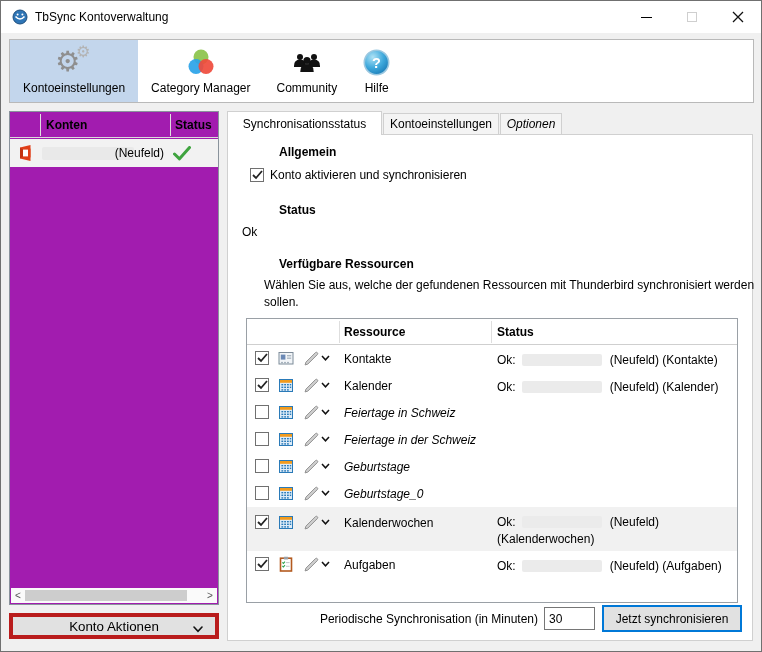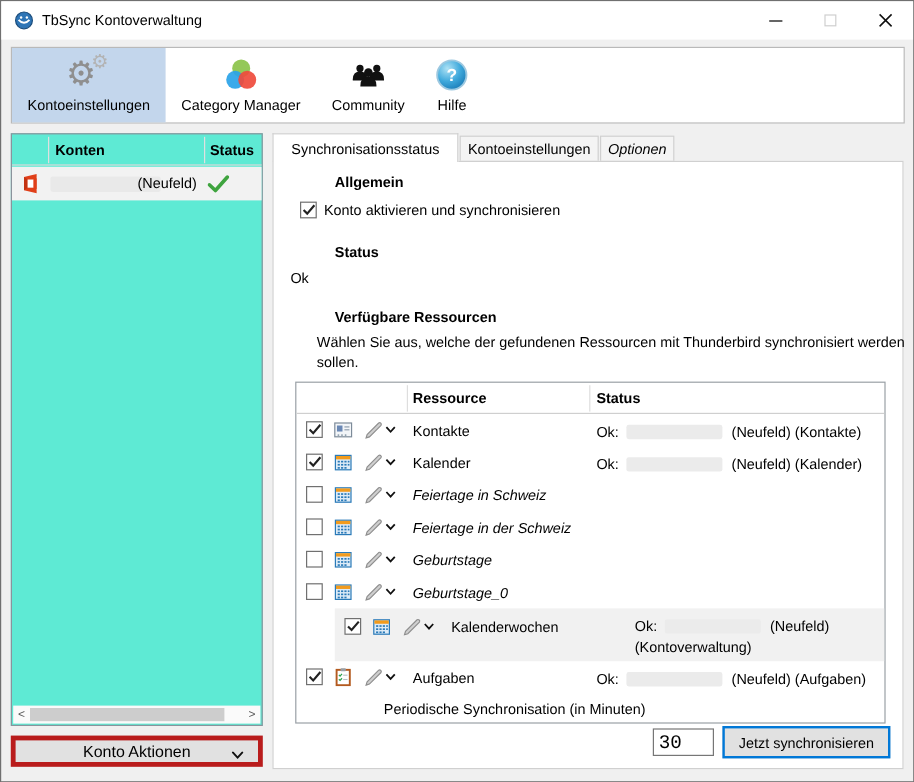--- a/index.html
+++ b/index.html
@@ -20,21 +20,21 @@
   #toolbar { position:absolute; left:8px; top:38px; width:745px; height:64px; background:#fff; border:1px solid #b9b9b9; display:flex; align-items:stretch; }
   .tb-item { display:flex; flex-direction:column; align-items:center; justify-content:flex-end; padding:6px 13px 7px; cursor:default; }
   .tb-item.selected { background:#c3d6ec; }
   .tb-ico { height:36px; display:flex; align-items:center; justify-content:center; }
   .tb-label { margin-top:2px; font-size:12px; white-space:nowrap; }
   .gear-wrap { position:relative; width:38px; height:34px; font-family:"DejaVu Sans",sans-serif; }
   .gear-big { position:absolute; left:0; top:2px; font-size:28px; line-height:28px; color:#8f8f8f; }
   .gear-small { position:absolute; left:21px; top:-2px; font-size:16px; line-height:16px; color:#b3b3b3; }
 
   
-  #accounts-panel { position:absolute; left:8px; top:110px; width:210px; height:494px; background:#5eead4; border:1px solid #8a939c; }
+  #accounts-panel { position:absolute; left:8px; top:110px; width:210px; height:494px; background:#a21caf; border:1px solid #8a939c; }
   #acc-header { position:absolute; left:0; top:0; width:100%; height:26px; border-bottom:1px solid #dadada; }
   #acc-header .sep1 { position:absolute; left:30px; top:2px; width:1px; height:22px; background:#e0e0e0; }
   #acc-header .sep2 { position:absolute; left:160px; top:2px; width:1px; height:22px; background:#e0e0e0; }
   #acc-header .h-name { position:absolute; left:36px; top:6px; font-weight:bold; }
   #acc-header .h-status { position:absolute; left:165px; top:6px; font-weight:bold; }
   #acc-row { position:absolute; left:0; top:27px; width:100%; height:28px; background:#f2f2f2; }
   #acc-row .office { position:absolute; left:6px; top:5px; }
   #acc-row .redact { position:absolute; left:32px; top:8px; width:92px; height:13px; background:#e9e9e9; border-radius:2px; }
   #acc-row .acc-suffix { position:absolute; right:54px; top:7px; }
   #acc-row .acc-check { position:absolute; left:163px; top:7px; }
@@ -66,41 +66,41 @@
   #ress-desc { position:absolute; left:12px; top:142px; width:502px; line-height:17px;margin-left:24px; }
 
   
   #rtable { position:absolute; left:18px; top:183px; width:492px; height:285px; border:1px solid #9aa0a6; background:#fff; overflow:hidden; }
   #rt-header { position:relative; height:26px; border-bottom:1px solid #cfcfcf; }
   #rt-header .sepA { position:absolute; left:92px; top:2px; width:1px; height:22px; background:#dedede; }
   #rt-header .sepB { position:absolute; left:244px; top:2px; width:1px; height:22px; background:#dedede; }
   #rt-header .rh-res { position:absolute; left:97px; top:6px; font-weight:bold; }
   #rt-header .rh-status { position:absolute; left:250px; top:6px; font-weight:bold; }
   .rrow { position:relative; height:27px; }
-  .rrow.tall { height:44px;margin-left:32px; }
+  .rrow.tall { height:44px; }
   .rrow.hl { background:#f1f1f1; }
   .rrow .cb { position:absolute; left:8px; top:6px; width:14px; height:14px; }
   .rrow.tall .cb { top:8px; }
   .rrow .ricon { position:absolute; left:31px; top:5px; }
   .rrow.tall .ricon { top:7px; }
   .rrow .pencil { position:absolute; left:57px; top:6px; }
   .rrow.tall .pencil { top:8px; }
   .rrow .ddchev { position:absolute; left:74px; top:10px; }
   .rrow.tall .ddchev { top:12px; }
   .rrow .rname { position:absolute; left:97px; top:7px; white-space:nowrap; }
   .rrow.tall .rname { top:9px; }
   .rrow .rname.it { font-style:italic; }
   .rrow .rstatus { position:absolute; left:250px; top:7px; width:236px; line-height:17px; }
   .rrow.tall .rstatus { top:7px; }
   .redact-s { display:inline-block; width:80px; height:12px; background:#ebebeb; border-radius:2px; vertical-align:middle; margin:0 8px 1px 6px; }
   .status-line2 { display:block; }
 
   
-  #footer-label { position:absolute; left:10px; top:449px; width:300px; text-align:right; }
-  #minute-input { position:absolute; left:316px; top:472px; width:51px; height:23px; border:1px solid #767676; font-family:Liberation Mono, monospace; font-size:16px; padding-left:4px; }
+  #footer-label { position:absolute; left:10px; top:477px; width:300px; text-align:right; }
+  #minute-input { position:absolute; left:316px; top:472px; width:51px; height:23px; border:1px solid #767676; font-family:Liberation Sans, sans-serif; font-size:12px; padding-left:4px; }
   #sync-btn { position:absolute; left:374px; top:470px; width:140px; height:27px; background:#e1e1e1; border:2px solid #0078d7; font-family:"Liberation Sans",sans-serif; font-size:12px; }
 </style>
 </head>
 <body>
 
 <div id="win">
 
   <div id="titlebar">
     <svg id="app-icon" viewBox="0 0 16 16">
       <circle cx="8" cy="8" r="7" fill="#2e75b6" stroke="#1d4e7d" stroke-width="1"></circle>
@@ -436,21 +436,21 @@
               <rect x="9" y="12.2" width="1.8" height="1.4"></rect>
             </g>
         </svg>
         <svg class="pencil" width="15" height="15" viewBox="0 0 14 14">
             <path d="M1 13 L3.6 12.2 L12.6 3.2 A1.3 1.3 0 0 0 10.8 1.4 L1.8 10.4 Z" fill="#cfcfcf" stroke="#8e8e8e" stroke-width="0.9"></path>
           </svg>
         <svg class="ddchev" width="9" height="7" viewBox="0 0 9 7">
             <path d="M1 1 L4.5 4.8 L8 1" fill="none" stroke="#111" stroke-width="1.5"></path>
           </svg>
         <span class="rname">Kalenderwochen</span>
-        <span class="rstatus"><span>Ok:</span><span class="redact-s"></span><span>(Neufeld)</span><span class="status-line2">(Kontoverwaltung)</span></span>
+        <span class="rstatus"><span>Ok:</span><span class="redact-s"></span><span>(Neufeld)</span><span class="status-line2">(Kalenderwochen)</span></span>
       </div>
 
       <div class="rrow">
         <span class="cb">
             <svg width="11" height="10" viewBox="0 0 11 10">
               <path d="M1 5 L4 8 L10 1" fill="none" stroke="#222" stroke-width="1.8"></path>
             </svg>
           </span>
         <svg class="ricon" width="16" height="16" viewBox="0 0 16 16">
           <rect x="2.5" y="2.2" width="11" height="12.8" fill="#fff" stroke="#b35a1f" stroke-width="1.6"></rect>

